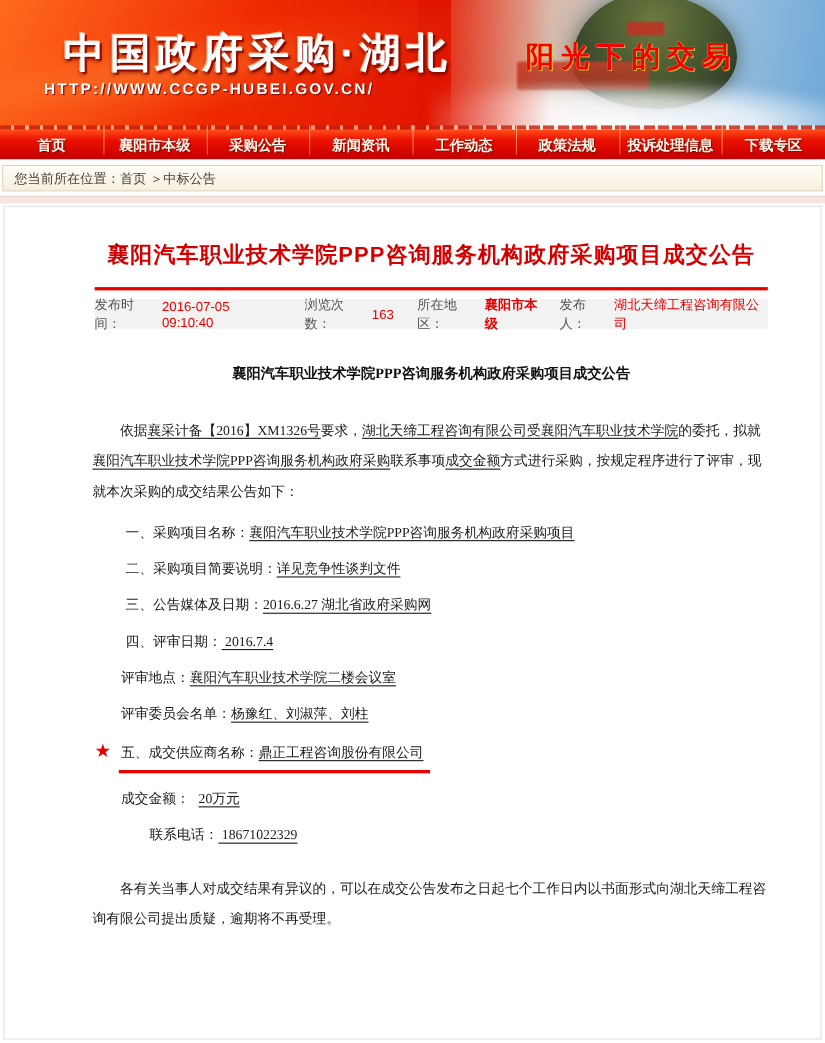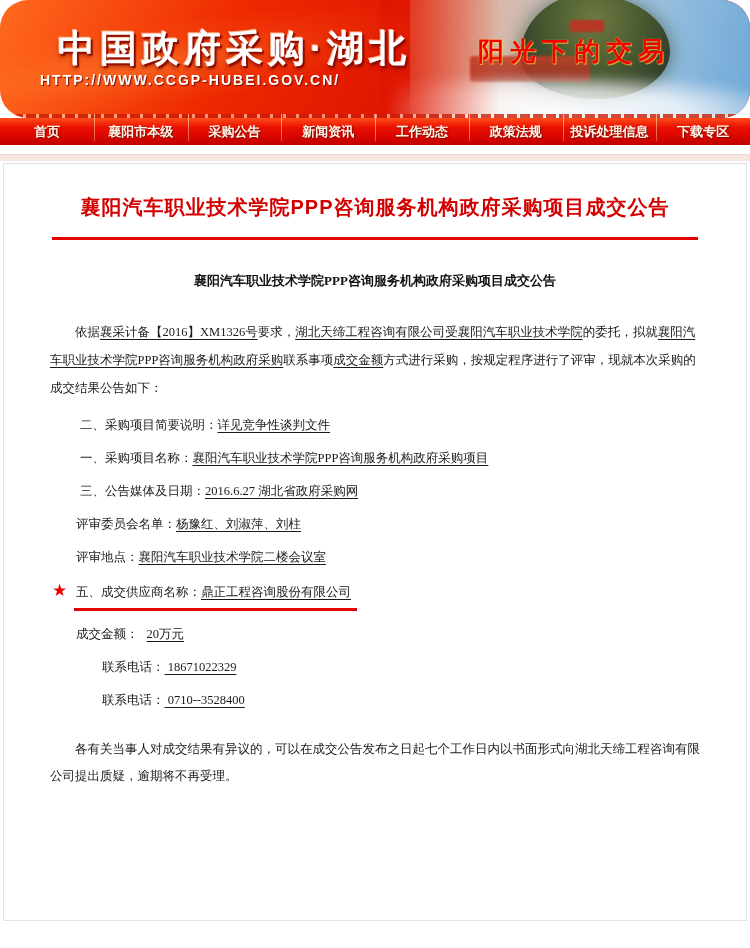--- a/index.html
+++ b/index.html
@@ -1,21 +1,21 @@
 <!DOCTYPE html>
 <html><head>
 <meta charset="utf-8">
 <style>
   * { margin:0; padding:0; box-sizing:border-box; }
   html,body { background:#fff; font-family:"Liberation Sans","DejaVu Sans",sans-serif; }
   .page { width:750px; height:948px; margin:0 auto; background:#fff; position:relative; overflow:hidden; }
 
   
   .banner { position:relative; height:118px; overflow:hidden;
-    background:linear-gradient(115deg,#ff6a1f 0%,#ef2a00 30%,#e01500 55%,#cf0f00 100%);border-radius:28px; }
+    background:linear-gradient(115deg,#ff6a1f 0%,#ef2a00 30%,#e01500 55%,#cf0f00 100%); }
   .banner-photo { position:absolute; top:0; right:0; width:340px; height:118px;
     background:linear-gradient(100deg,#e8a183 0%,#d9b9a8 25%,#a8c6e0 60%,#6ea9d8 100%); }
   .banner-photo .mountain { position:absolute; top:-6px; left:110px; width:150px; height:105px;
     background:radial-gradient(ellipse at 50% 25%,#6d7a42 0%,#4a5a30 45%,#33412a 75%,#2a3524 100%);
     border-radius:45% 55% 48% 52% / 60% 55% 45% 40%; box-shadow:0 0 18px rgba(40,60,30,.6); }
   .banner-photo .temple1 { position:absolute; top:56px; left:60px; width:120px; height:26px;
     background:linear-gradient(#c6402a,#9e2f1c); border-radius:3px; filter:blur(1px); opacity:.85; }
   .banner-photo .temple2 { position:absolute; top:20px; left:160px; width:34px; height:12px;
     background:#b53824; border-radius:2px; filter:blur(1px); }
   .banner-photo .mist { position:absolute; bottom:-18px; left:-20px; width:380px; height:60px;
@@ -44,21 +44,21 @@
 
   
   .crumb-gap { height:5px; background:#fff; }
   .breadcrumb { margin:0 2px; height:24px; line-height:22px; background:linear-gradient(#fffdf6,#f6efe0);
     border:1px solid #ded2b8; font-size:12px; color:#4a4036; padding-left:10px; }
   .breadcrumb a { color:#4a4036; text-decoration:none; cursor:pointer; }
   .pink-strip { margin:4px 0 0; height:7px; background:#f6e5e1; border-top:1px solid #f0d9d4; }
 
   
   .content { margin:2px 3px 0; background:#fff; border:1px solid #e2e2e2; height:758px; position:relative;
-    font-family:"Liberation Serif","DejaVu Serif",serif; }
+    font-family:"Liberation Serif","DejaVu Serif",serif;padding-left:34px; }
   .article-title { margin-top:30px; text-align:center; color:#d40000; font-size:20px; font-weight:bold;
     font-family:"Liberation Sans","DejaVu Sans",sans-serif; letter-spacing:1px; }
   .red-rule { margin:16px 48px 0; height:3px; background:#e60000; }
   .meta-bar { margin:8px 48px 0; background:#f2f2f2; height:27px; display:flex; align-items:center;
     justify-content:center; font-size:12px; color:#555; font-family:"Liberation Sans","DejaVu Sans",sans-serif; }
   .meta-bar .v { color:#e60000; margin-left:3px; }
   .meta-bar .gap { width:22px; }
   .meta-bar .gap-s { width:10px; }
   .meta-bar .v.strong { font-weight:bold; }
 
@@ -105,68 +105,85 @@
     <div class="nav-item">襄阳市本级</div>
     <div class="nav-item">采购公告</div>
     <div class="nav-item">新闻资讯</div>
     <div class="nav-item">工作动态</div>
     <div class="nav-item">政策法规</div>
     <div class="nav-item">投诉处理信息</div>
     <div class="nav-item">下载专区</div>
   </div>
 
   <div class="crumb-gap"></div>
+  <div class="breadcrumb">
+    <span>您当前所在位置：</span><a>首页</a>
+    <span>＞</span><span>中标公告</span>
+  </div>
   <div class="pink-strip"></div>
 
   <div class="content">
 
     <div class="article-title">襄阳汽车职业技术学院PPP咨询服务机构政府采购项目成交公告</div>
     <div class="red-rule"></div>
 
+    <div class="meta-bar">
+      <span>发布时间：</span>
+        <span class="v">2016-07-05 09:10:40</span>
+      <span class="gap"></span>
+      <span>浏览次数：</span>
+        <span class="v">163</span>
+      <span class="gap"></span>
+      <span>所在地区：</span>
+        <span class="v strong">襄阳市本级</span>
+      <span class="gap-s"></span>
+      <span>发布人：</span>
+        <span class="v">湖北天缔工程咨询有限公司</span>
+    </div>
 
     <div class="body-title">襄阳汽车职业技术学院PPP咨询服务机构政府采购项目成交公告</div>
 
     <div class="article-body">
 
       <div class="intro">
         <span>依据</span><span class="u">襄采计备【2016】XM1326号</span><span>要求，</span><span class="u">湖北天缔工程咨询有限公司受襄阳汽车职业技术学院</span><span>的委托，拟就</span><span class="u">襄阳汽车职业技术学院PPP咨询服务机构政府采购</span><span>联系事项</span><span class="u">成交金额</span><span>方式进行采购，按规定程序进行了评审，现就本次采购的成交结果公告如下：</span>
       </div>
 
       <div class="line ind2">
-        <span>二、采购项目简要说明：</span><span class="u">详见竞争性谈判文件</span>
+        <span>一、采购项目名称：</span><span class="u">襄阳汽车职业技术学院PPP咨询服务机构政府采购项目</span>
       </div>
       <div class="line ind2">
-        <span>一、采购项目名称：</span><span class="u">襄阳汽车职业技术学院PPP咨询服务机构政府采购项目</span>
+        <span>二、采购项目简要说明：</span><span class="u">详见竞争性谈判文件</span>
       </div>
       <div class="line ind2">
         <span>三、公告媒体及日期：</span><span class="u">2016.6.27 湖北省政府采购网</span>
       </div>
-      <div class="line ind1">
-        <span>评审委员会名单：</span><span class="u">杨豫红、刘淑萍、刘柱</span>
+      <div class="line ind2">
+        <span>四、评审日期：</span><span class="u"> 2016.7.4</span>
       </div>
       <div class="line ind1">
         <span>评审地点：</span><span class="u">襄阳汽车职业技术学院二楼会议室</span>
+      </div>
+      <div class="line ind1">
+        <span>评审委员会名单：</span><span class="u">杨豫红、刘淑萍、刘柱</span>
       </div>
 
       <div class="winner-line">
         <span class="winner-wrap">
           <span class="star">★</span>
           <span>五、成交供应商名称：</span><span class="u">鼎正工程咨询股份有限公司</span>
         </span>
       </div>
 
       <div class="line ind1">
         <span>成交金额：</span><span class="sp"></span><span class="u">20万元</span>
       </div>
 
 
       <div class="line ind3">
         <span>联系电话：</span><span class="u"> 18671022329</span>
       </div>
-      <div class="line ind3">
-        <span>联系电话：</span><span class="u"> 0710--3528400</span>
-      </div>
 
       <div class="closing">各有关当事人对成交结果有异议的，可以在成交公告发布之日起七个工作日内以书面形式向湖北天缔工程咨询有限公司提出质疑，逾期将不再受理。</div>
 
     </div>
   </div>
 </div>
 
 </body></html>

